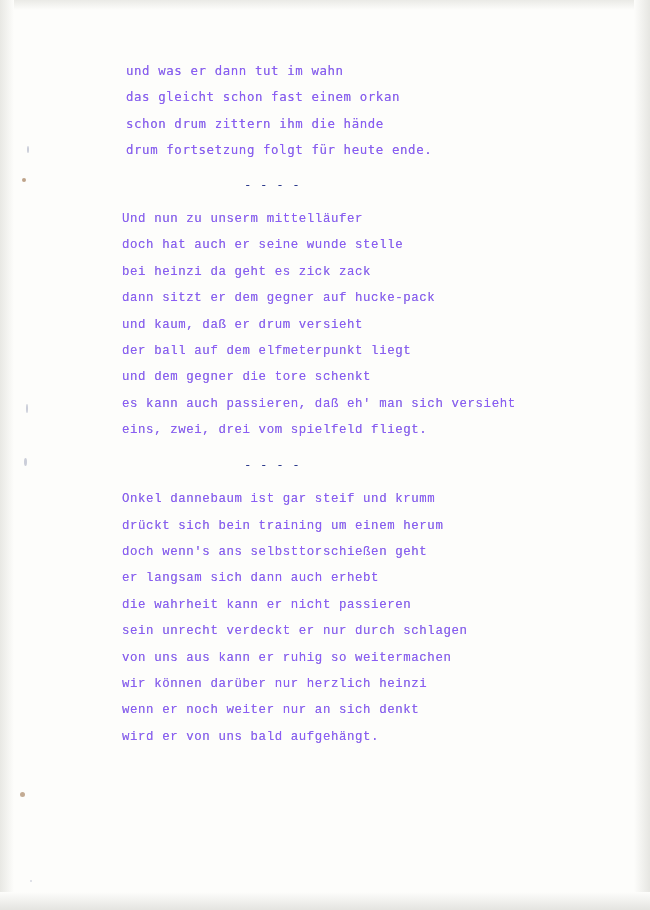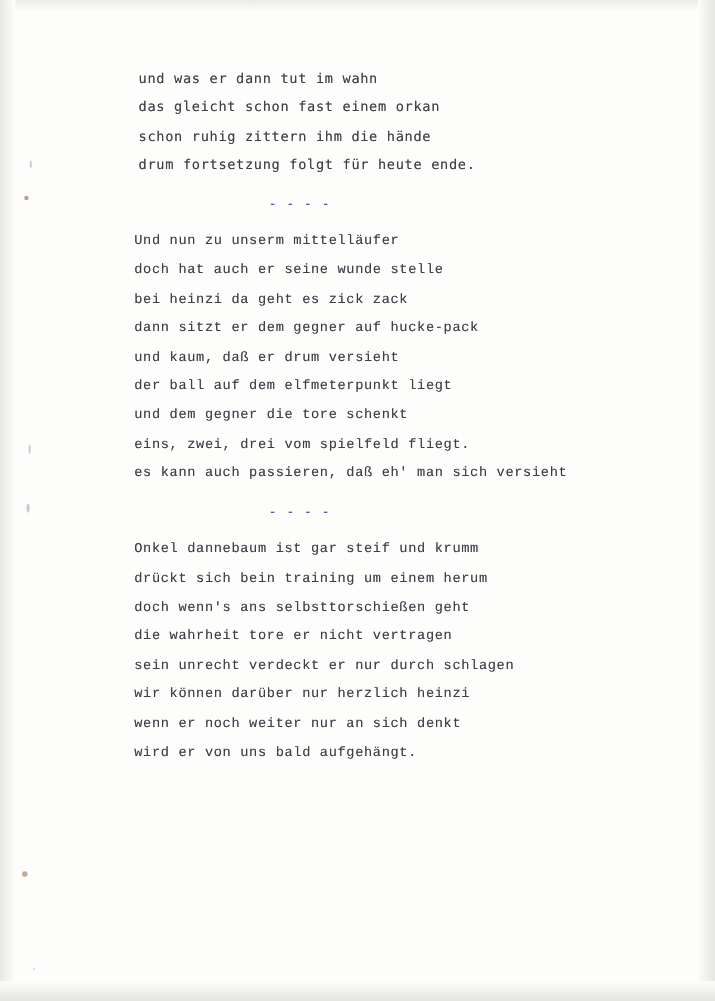--- a/index.html
+++ b/index.html
@@ -52,21 +52,21 @@
   .typed-body {
     position: absolute;
     left: 126px;
     top: 58px;
     width: 430px;
   }
   .stanza {
     margin: 0 0 0 0;
   }
   .line {
-    color: #404040;
+    color: #8b5cf6;
     font-size: 12.4px;
     letter-spacing: 0.6px;
     line-height: 26.4px;
     white-space: pre;
     text-shadow: 0 0 0.6px rgba(44,58,140,0.45);
   }
   .separator {
     color: #2c3a8c;
     font-size: 12.4px;
     letter-spacing: 0.6px;
@@ -109,45 +109,47 @@
   <div class="ink-mark m3"></div>
   <div class="ink-mark m4"></div>
   <div class="ink-mark m5"></div>
   <div class="ink-mark m6"></div>
 
   <div class="typed-body">
 
     <div class="stanza stanza-one">
       <div class="line">und was er dann tut im wahn</div>
       <div class="line">das gleicht schon fast einem orkan</div>
-      <div class="line">schon ruhig zittern ihm die hände</div>
+      <div class="line">schon drum zittern ihm die hände</div>
       <div class="line">drum fortsetzung folgt für heute ende.</div>
     </div>
 
     <div class="separator">- - - -</div>
 
     <div class="stanza stanza-two">
       <div class="line">Und nun zu unserm mittelläufer</div>
       <div class="line">doch hat auch er seine wunde stelle</div>
       <div class="line">bei heinzi da geht es zick zack</div>
       <div class="line">dann sitzt er dem gegner auf hucke-pack</div>
       <div class="line">und kaum, daß er drum versieht</div>
       <div class="line">der ball auf dem elfmeterpunkt liegt</div>
       <div class="line">und dem gegner die tore schenkt</div>
+      <div class="line">es kann auch passieren, daß eh' man sich versieht</div>
       <div class="line">eins, zwei, drei vom spielfeld fliegt.</div>
-      <div class="line">es kann auch passieren, daß eh' man sich versieht</div>
     </div>
 
     <div class="separator">- - - -</div>
 
     <div class="stanza stanza-three">
       <div class="line">Onkel dannebaum ist gar steif und krumm</div>
       <div class="line">drückt sich bein training um einem herum</div>
       <div class="line">doch wenn's ans selbsttorschießen geht</div>
-      <div class="line">die wahrheit tore er nicht vertragen</div>
+      <div class="line">er langsam sich dann auch erhebt</div>
+      <div class="line">die wahrheit kann er nicht passieren</div>
       <div class="line">sein unrecht verdeckt er nur durch schlagen</div>
+      <div class="line">von uns aus kann er ruhig so weitermachen</div>
       <div class="line">wir können darüber nur herzlich heinzi</div>
       <div class="line">wenn er noch weiter nur an sich denkt</div>
       <div class="line">wird er von uns bald aufgehängt.</div>
     </div>
 
   </div>
 </div>
 
 </body></html>

